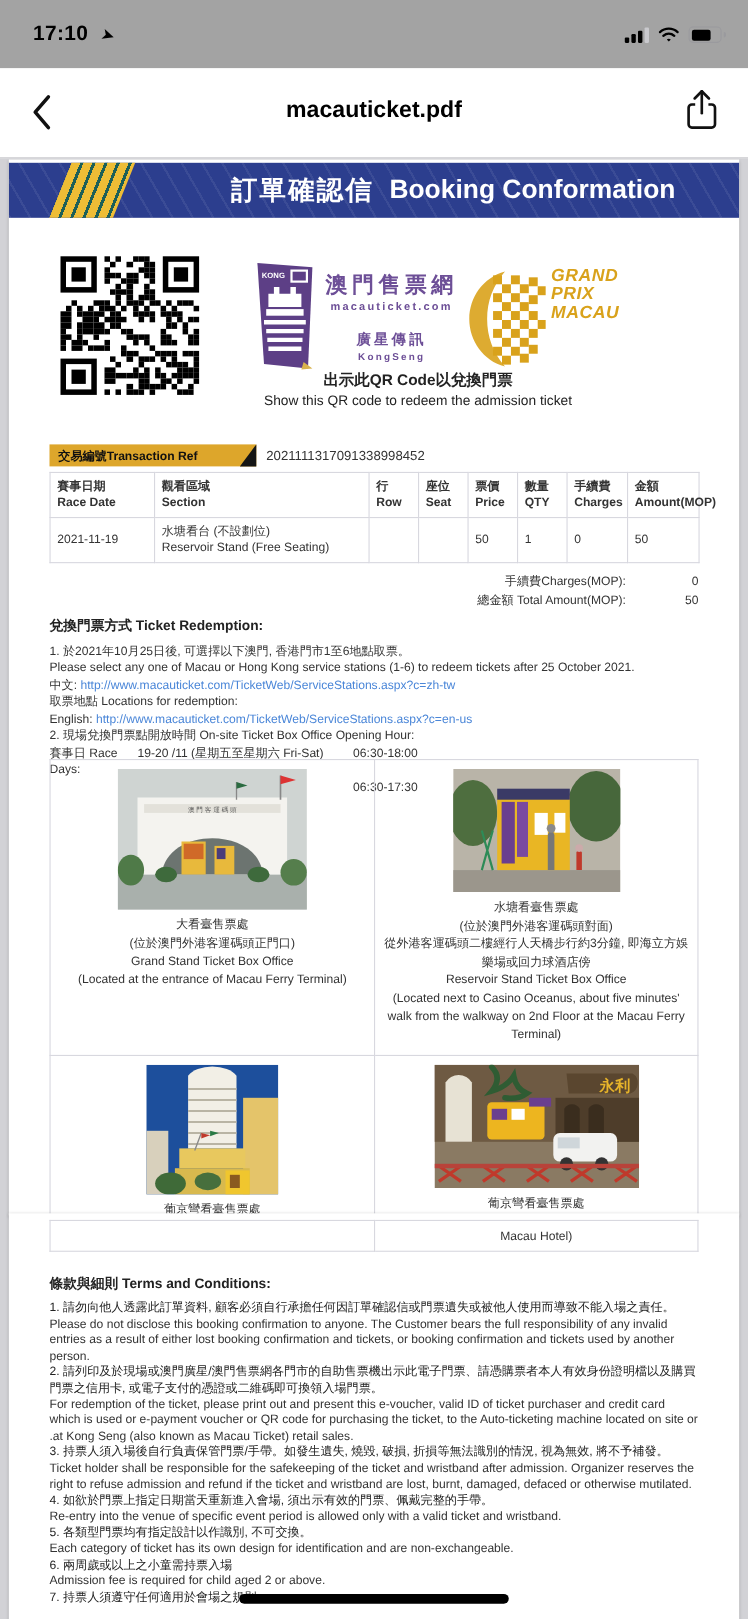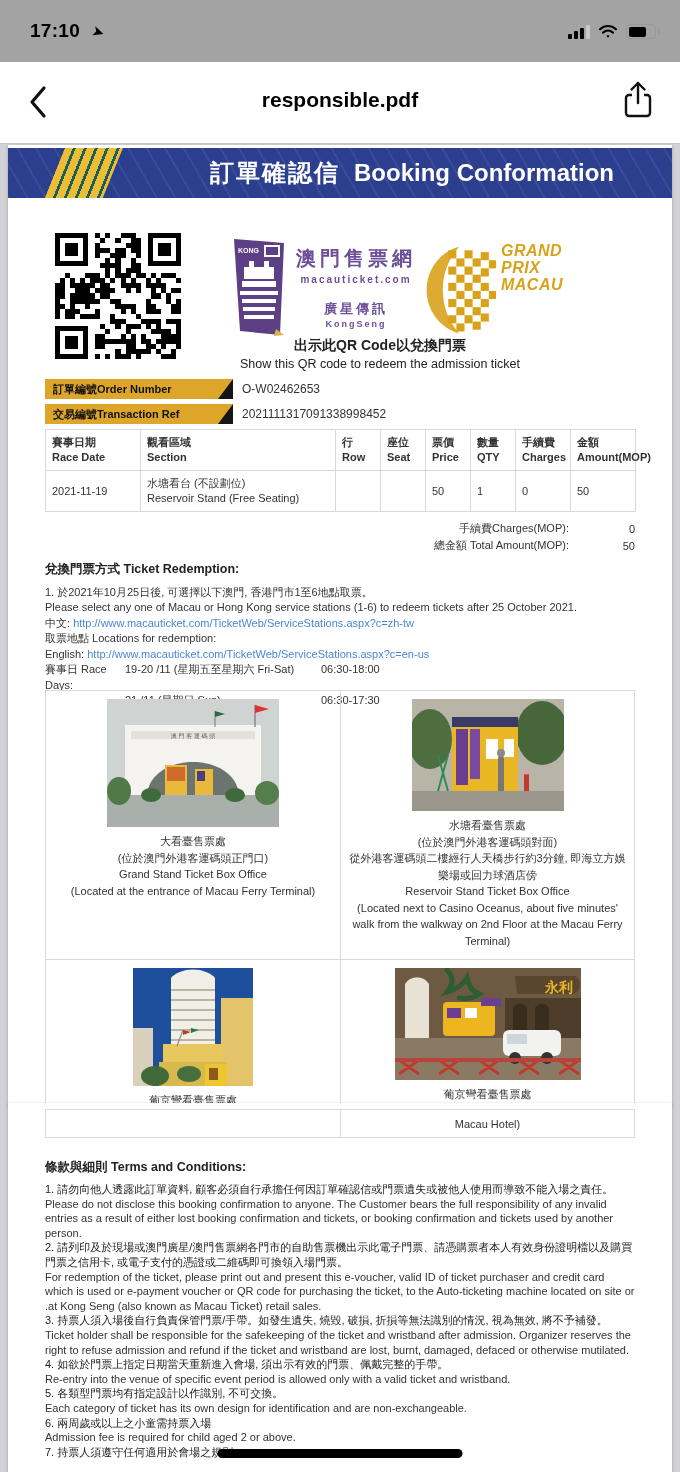--- a/index.html
+++ b/index.html
@@ -138,21 +138,21 @@
       <span class="sb-batt">
           <i></i>
         </span>
     </div>
   </div>
 
   <div class="nav-bar">
     <svg class="nav-back" viewBox="0 0 24 36">
       <path d="M18 4 L6 18 L18 32" fill="none" stroke="#111" stroke-width="3.2" stroke-linecap="round" stroke-linejoin="round"></path>
     </svg>
-    <div class="nav-title">responsible.pdf</div>
+    <div class="nav-title">macauticket.pdf</div>
     <svg class="nav-share" viewBox="0 0 32 40">
       <path d="M10 15 H7 a3 3 0 0 0 -3 3 v15 a3 3 0 0 0 3 3 h18 a3 3 0 0 0 3 -3 V18 a3 3 0 0 0 -3 -3 h-3" fill="none" stroke="#111" stroke-width="2.4"></path>
       <path d="M16 3 V23" fill="none" stroke="#111" stroke-width="2.4" stroke-linecap="round"></path>
       <path d="M9.5 9.5 L16 3 L22.5 9.5" fill="none" stroke="#111" stroke-width="2.4" stroke-linecap="round" stroke-linejoin="round"></path>
     </svg>
   </div>
 
   <div class="pdf-viewport">
 
     <div class="pdf-page page-1">
@@ -464,24 +464,20 @@
         <div class="gp-text">
           <span>GRAND</span>
           <span>PRIX</span>
           <span>MACAU</span>
         </div>
       </div>
 
       <div class="qr-note-zh">出示此QR Code以兌換門票</div>
       <div class="qr-note-en">Show this QR code to redeem the admission ticket</div>
 
-      <div class="ref-row order">
-        <span class="ref-label">訂單編號Order Number</span>
-        <span class="ref-value">O-W02462653</span>
-      </div>
       <div class="ref-row trans">
         <span class="ref-label">交易編號Transaction Ref</span>
         <span class="ref-value">2021111317091338998452</span>
       </div>
 
       <table class="tix-table">
         <colgroup>
           <col style="width:95px">
             <col style="width:195px">
             <col style="width:45px">
@@ -555,20 +551,21 @@
         <div class="redeem-h">兌換門票方式 Ticket Redemption:</div>
         <div>1. 於2021年10月25日後, 可選擇以下澳門, 香港門市1至6地點取票。</div>
         <div>Please select any one of Macau or Hong Kong service stations (1-6) to redeem tickets after 25 October 2021.</div>
         <div>
           <span>中文: </span><a href="#">http://www.macauticket.com/TicketWeb/ServiceStations.aspx?c=zh-tw</a>
         </div>
         <div>取票地點 Locations for redemption:</div>
         <div>
           <span>English: </span><a href="#">http://www.macauticket.com/TicketWeb/ServiceStations.aspx?c=en-us</a>
         </div>
+        <div>2. 現場兌換門票點開放時間 On-site Ticket Box Office Opening Hour:</div>
         <div class="race-row">
           <span class="c1">賽事日 Race Days:</span>
           <span class="c2">19-20 /11 (星期五至星期六 Fri-Sat)</span>
           <span class="c3">06:30-18:00</span>
         </div>
         <div class="race-row">
           <span class="c1"></span>
           <span class="c2">21 /11 (星期日 Sun)</span>
           <span class="c3">06:30-17:30</span>
         </div>

